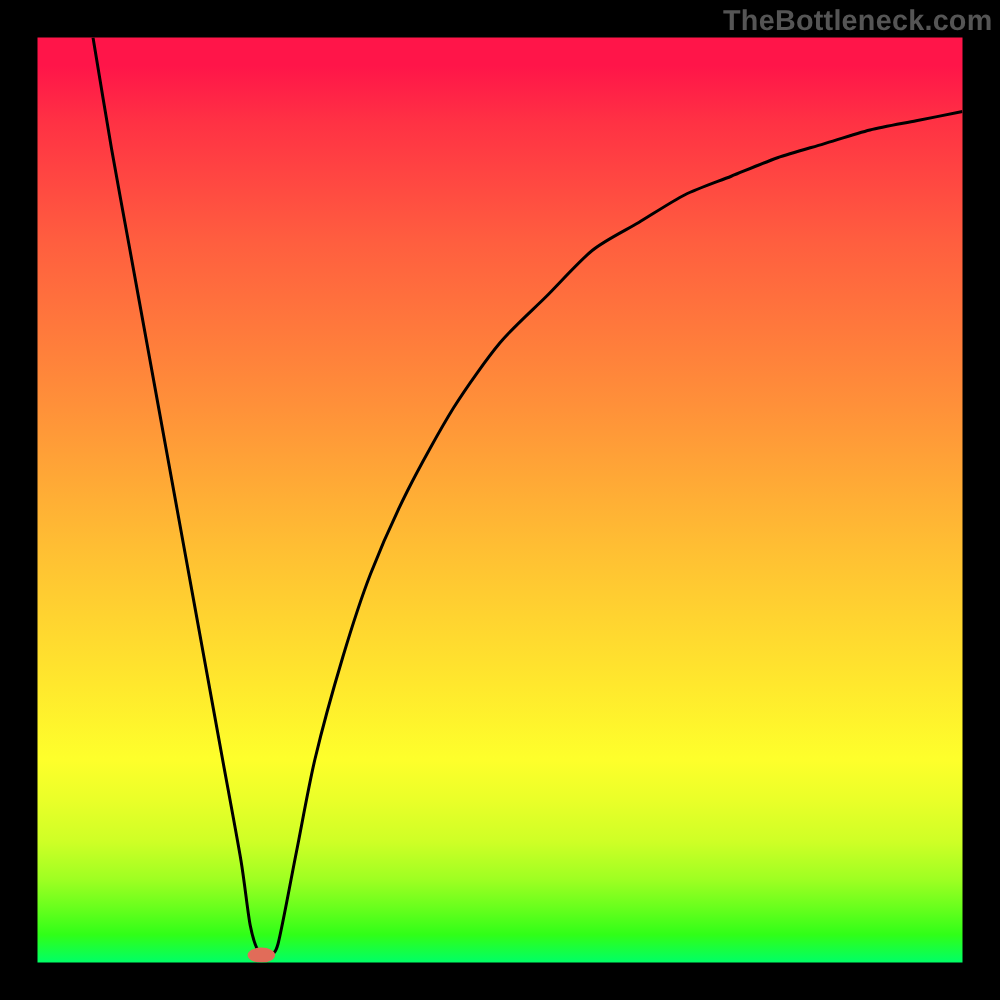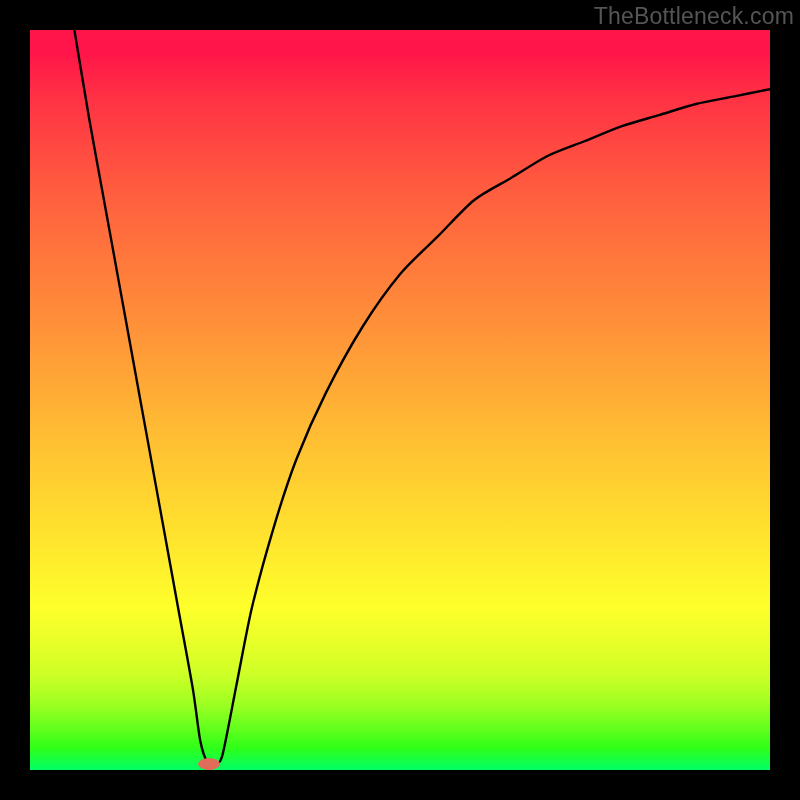--- a/index.html
+++ b/index.html
@@ -38,21 +38,21 @@
       #30ff18 97%,
       #00ff66 100%
     );
   }
   .watermark {
     position: absolute;
     top: 3px;
     right: 6px;
     color: #555555;
     font-size: 23px;
-    font-weight: 400;
+    font-weight: 700;
     letter-spacing: 0.2px;
   }
   svg.overlay {
     position: absolute;
     left: 0;
     top: 0;
     width: 740px;
     height: 740px;
   }
 </style>

